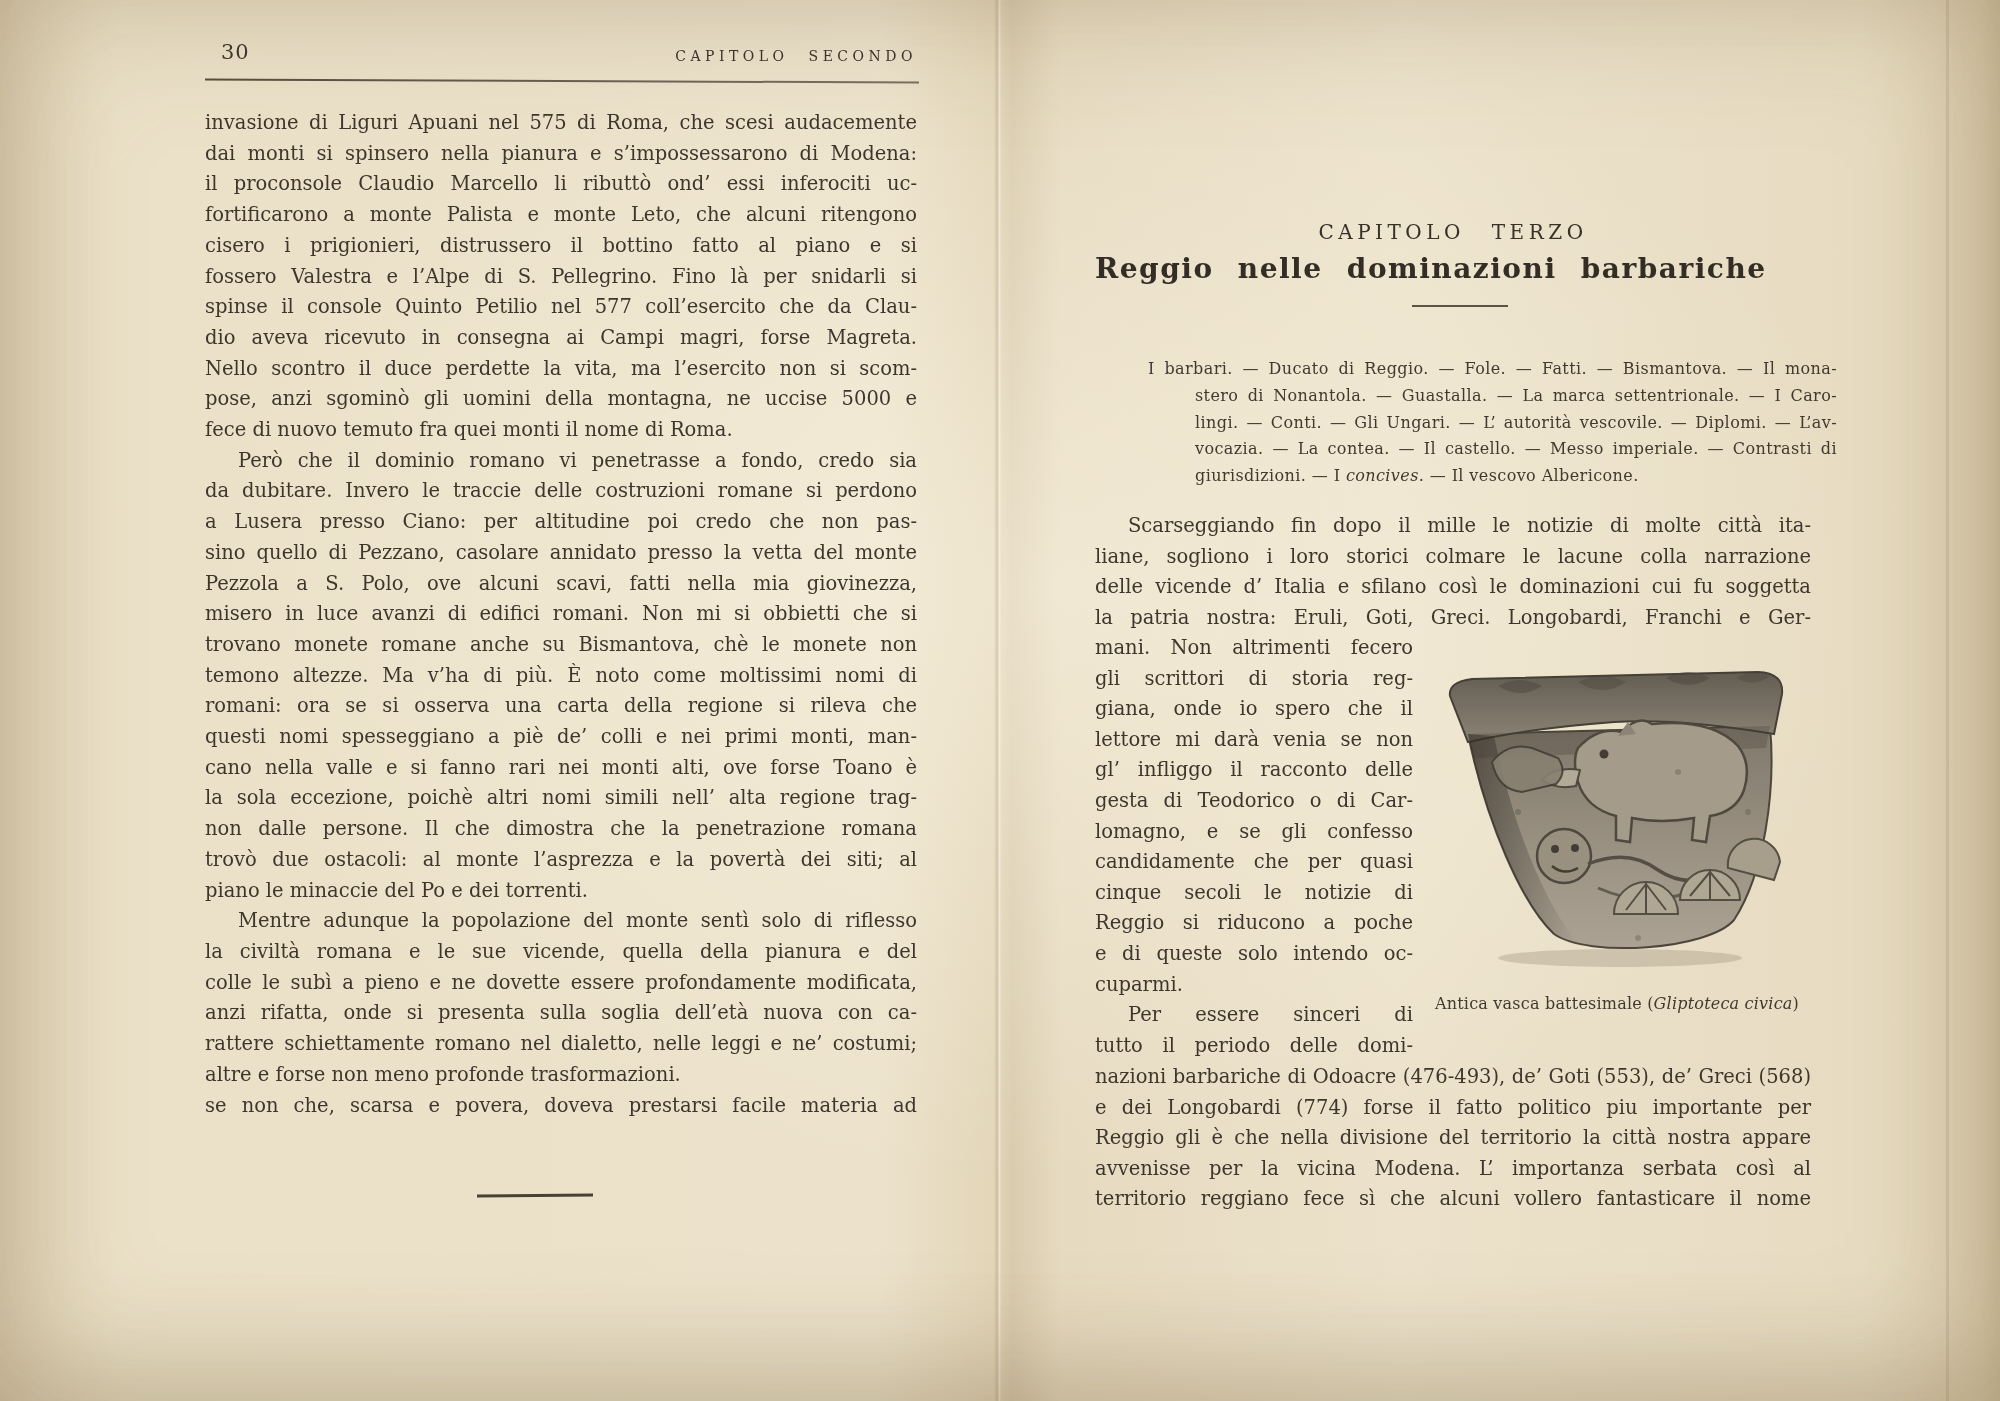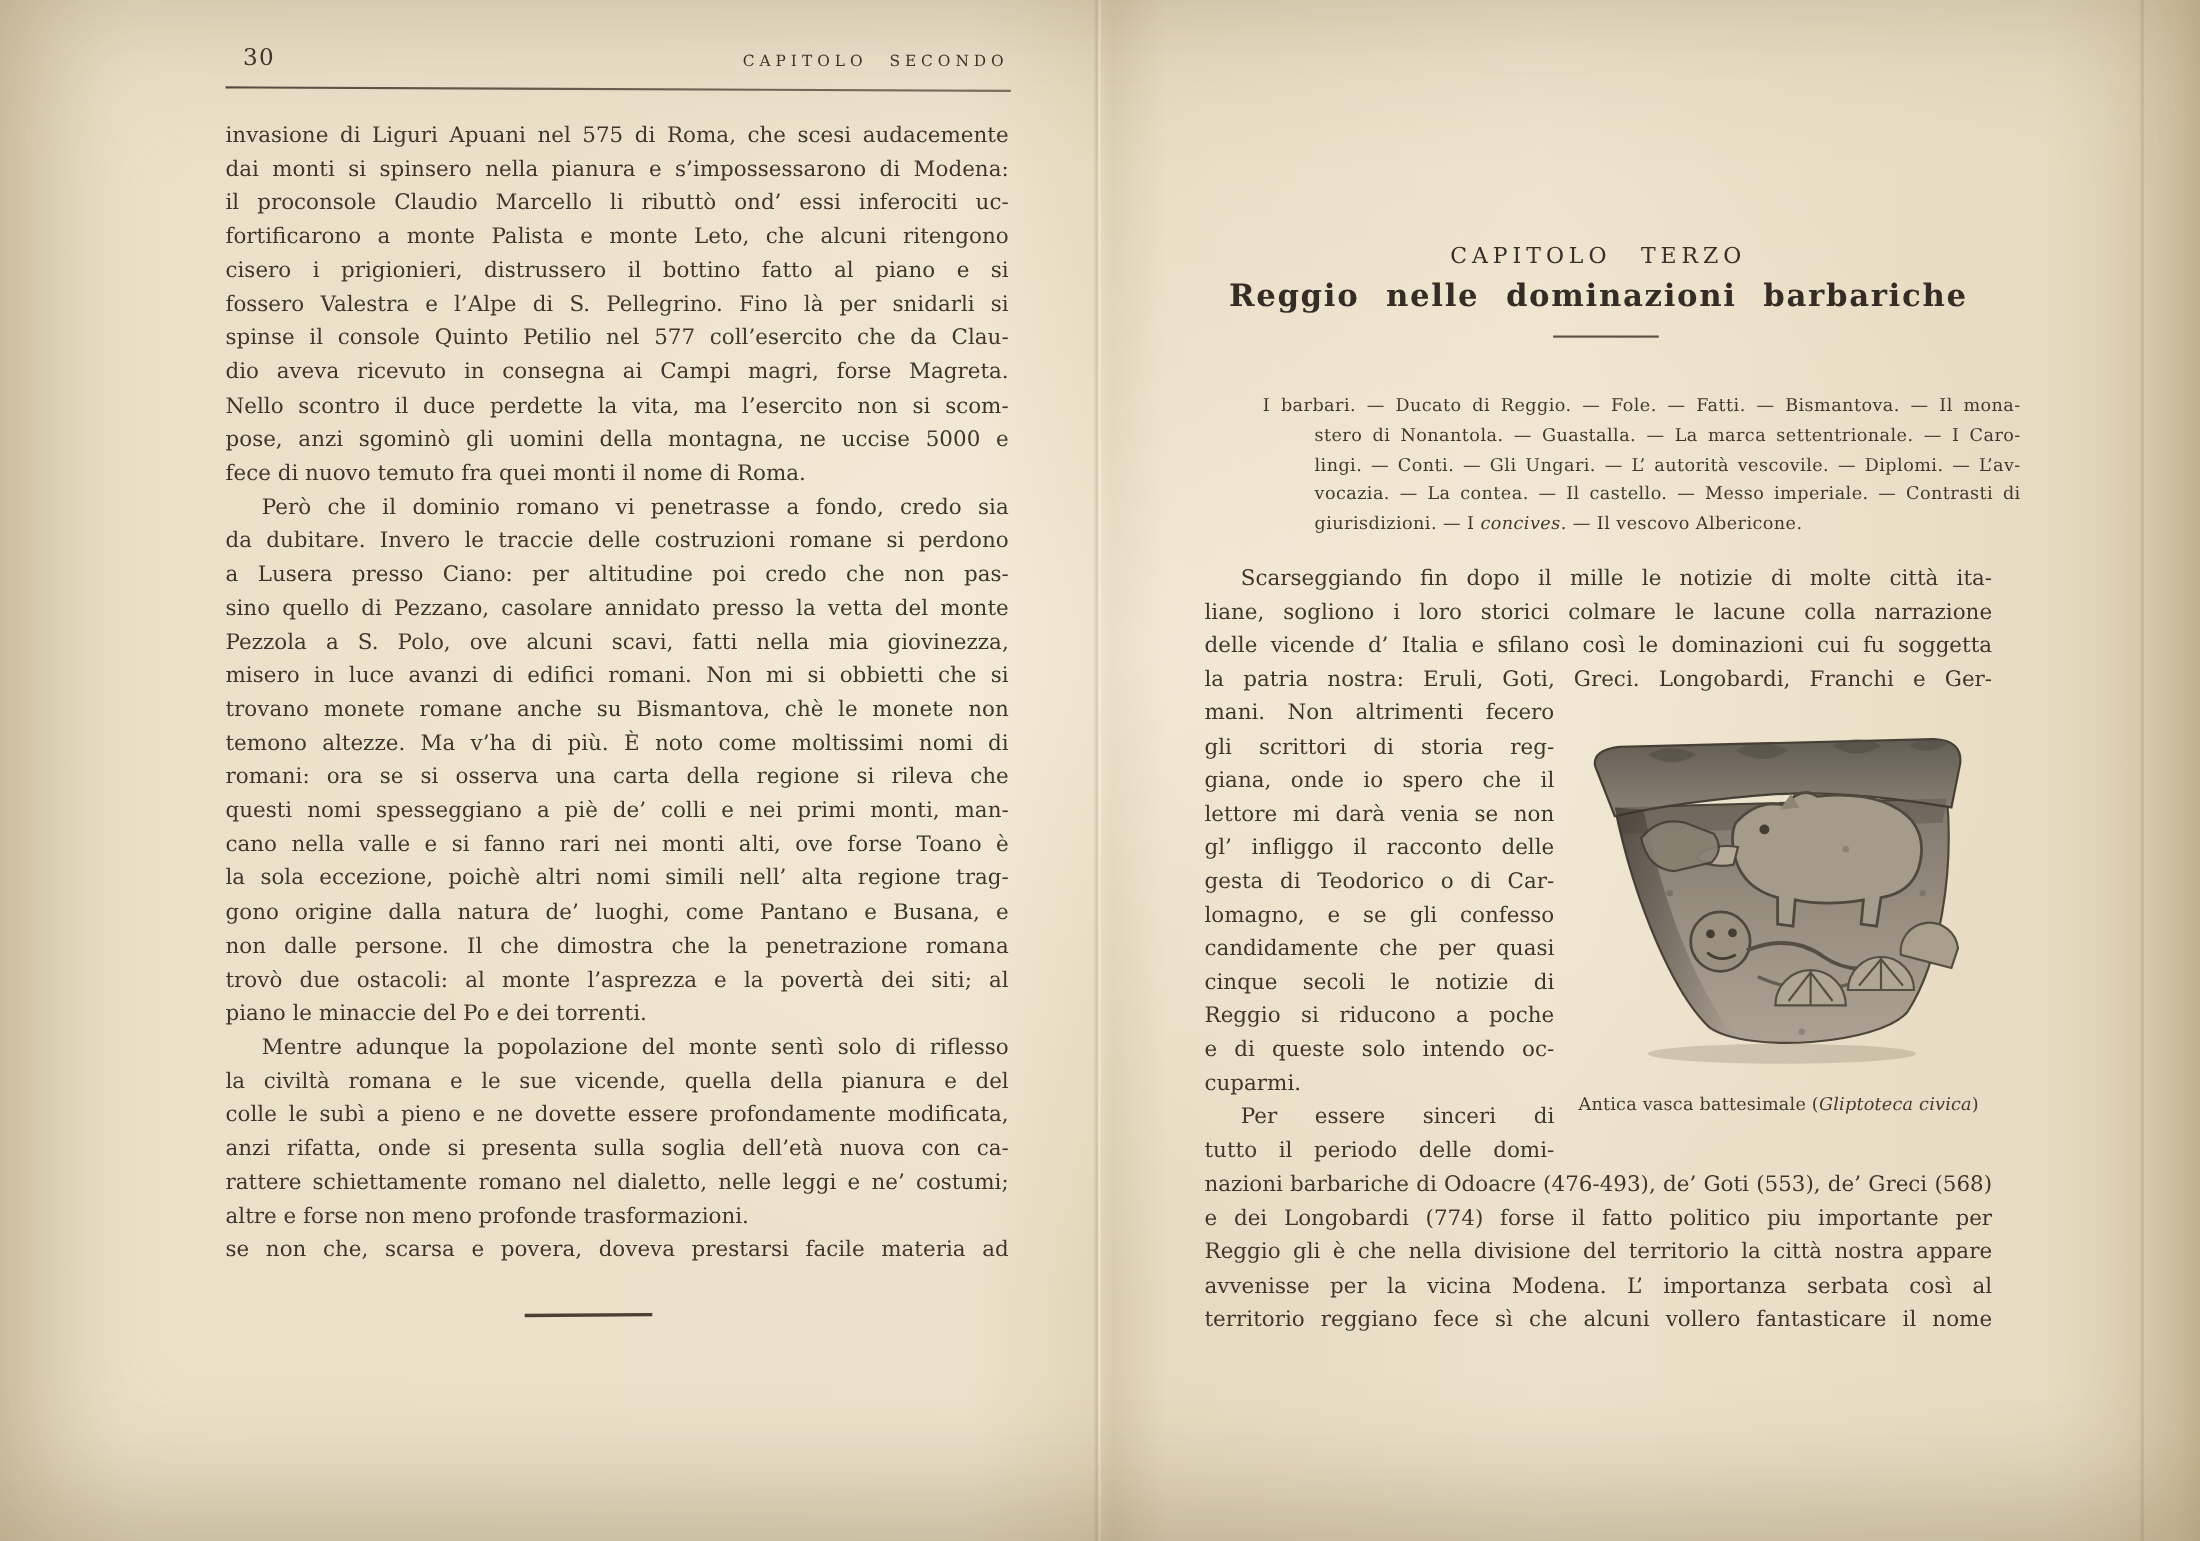--- a/index.html
+++ b/index.html
@@ -32,21 +32,21 @@
     font-size:14px;letter-spacing:4.5px;word-spacing:11px;color:#3a332a;}
   .head-rule{position:absolute;left:205px;top:80px;width:714px;height:2px;
     background:linear-gradient(90deg,rgba(62,52,40,.85),rgba(62,52,40,.65));transform:rotate(.25deg);}
   .left-body{position:absolute;left:205px;top:108px;width:712px;
     font-size:19.5px;line-height:30.7px;}
   .end-rule{position:absolute;left:477px;top:1194px;width:116px;height:3px;background:rgba(50,42,32,.88);transform:rotate(-.4deg);}
 
   
   .chap-head{position:absolute;left:1095px;top:220px;width:716px;text-align:center;
     font-size:20px;letter-spacing:4.5px;word-spacing:16px;color:#383128;}
-  .chap-title{position:absolute;left:1095px;top:252px;width:716px;text-align:center;
+  .chap-title{position:absolute;left:1095px;top:252px;width:716px;text-align:left;
     font-size:28px;font-weight:bold;letter-spacing:1.5px;word-spacing:13px;color:#332d25;}
   .title-rule{position:absolute;left:1412px;top:305px;width:96px;height:2px;background:rgba(55,46,36,.8);}
   .summary{position:absolute;left:1148px;top:356px;width:689px;
     font-size:16px;line-height:26.8px;letter-spacing:.4px;color:#42392e;}
   .rp-wide-top{position:absolute;left:1095px;top:511px;width:716px;font-size:19.5px;line-height:30.6px;}
   .rp-narrow{position:absolute;left:1095px;top:633px;width:318px;font-size:19.5px;line-height:30.6px;}
   .rp-wide-bottom{position:absolute;left:1095px;top:1062px;width:716px;font-size:19.5px;line-height:30.6px;}
 
   .figure{position:absolute;left:1428px;top:652px;width:378px;}
   .figure svg{display:block;}
@@ -83,21 +83,20 @@
         <div class="tline"><span>a Lusera presso Ciano: per altitudine poi credo che non pas-</span></div>
         <div class="tline"><span>sino quello di Pezzano, casolare annidato presso la vetta del monte</span></div>
         <div class="tline"><span>Pezzola a S. Polo, ove alcuni scavi, fatti nella mia giovinezza,</span></div>
         <div class="tline"><span>misero in luce avanzi di edifici romani. Non mi si obbietti che si</span></div>
         <div class="tline"><span>trovano monete romane anche su Bismantova, chè le monete non</span></div>
         <div class="tline"><span>temono altezze. Ma v’ha di più. È noto come moltissimi nomi di</span></div>
         <div class="tline"><span>romani: ora se si osserva una carta della regione si rileva che</span></div>
         <div class="tline"><span>questi nomi spesseggiano a piè de’ colli e nei primi monti, man-</span></div>
         <div class="tline"><span>cano nella valle e si fanno rari nei monti alti, ove forse Toano è</span></div>
         <div class="tline"><span>la sola eccezione, poichè altri nomi simili nell’ alta regione trag-</span></div>
-        <div class="tline"><span>gono origine dalla natura de’ luoghi, come Pantano e Busana, e</span></div>
         <div class="tline"><span>non dalle persone. Il che dimostra che la penetrazione romana</span></div>
         <div class="tline"><span>trovò due ostacoli: al monte l’asprezza e la povertà dei siti; al</span></div>
         <div class="tline end"><span>piano le minaccie del Po e dei torrenti.</span></div>
         <div class="tline ind"><span>Mentre adunque la popolazione del monte sentì solo di riflesso</span></div>
         <div class="tline"><span>la civiltà romana e le sue vicende, quella della pianura e del</span></div>
         <div class="tline"><span>colle le subì a pieno e ne dovette essere profondamente modificata,</span></div>
         <div class="tline"><span>anzi rifatta, onde si presenta sulla soglia dell’età nuova con ca-</span></div>
         <div class="tline"><span>rattere schiettamente romano nel dialetto, nelle leggi e ne’ costumi;</span></div>
         <div class="tline end"><span>altre e forse non meno profonde trasformazioni.</span></div>
         <div class="tline"><span>se non che, scarsa e povera, doveva prestarsi facile materia ad</span></div>

